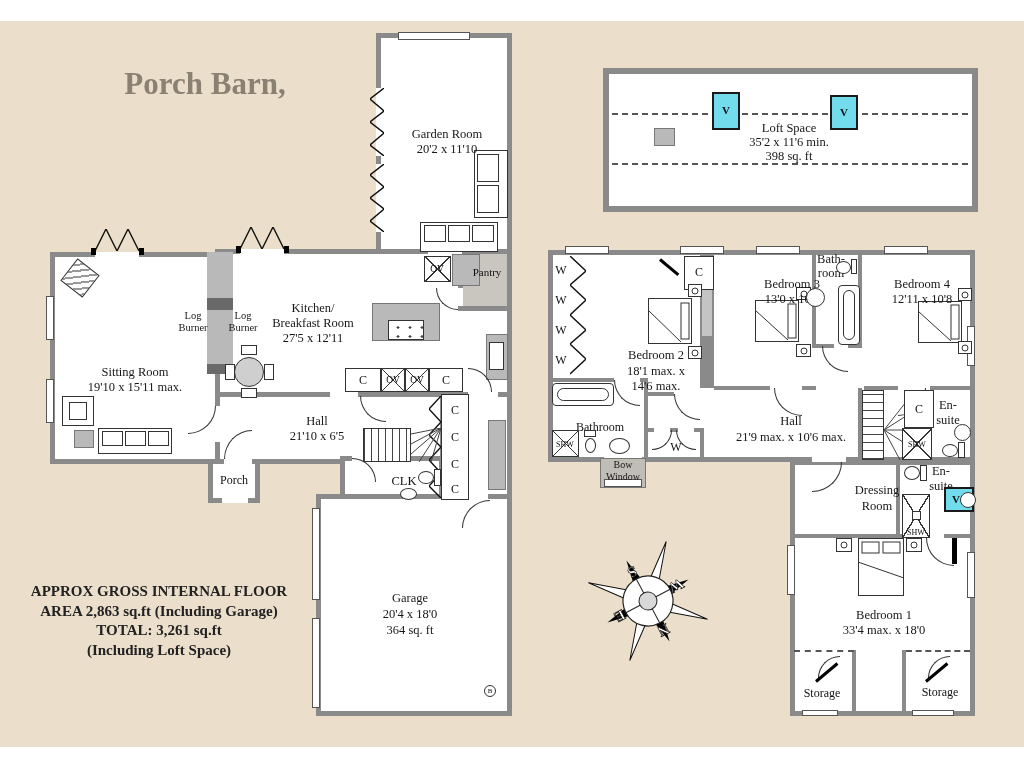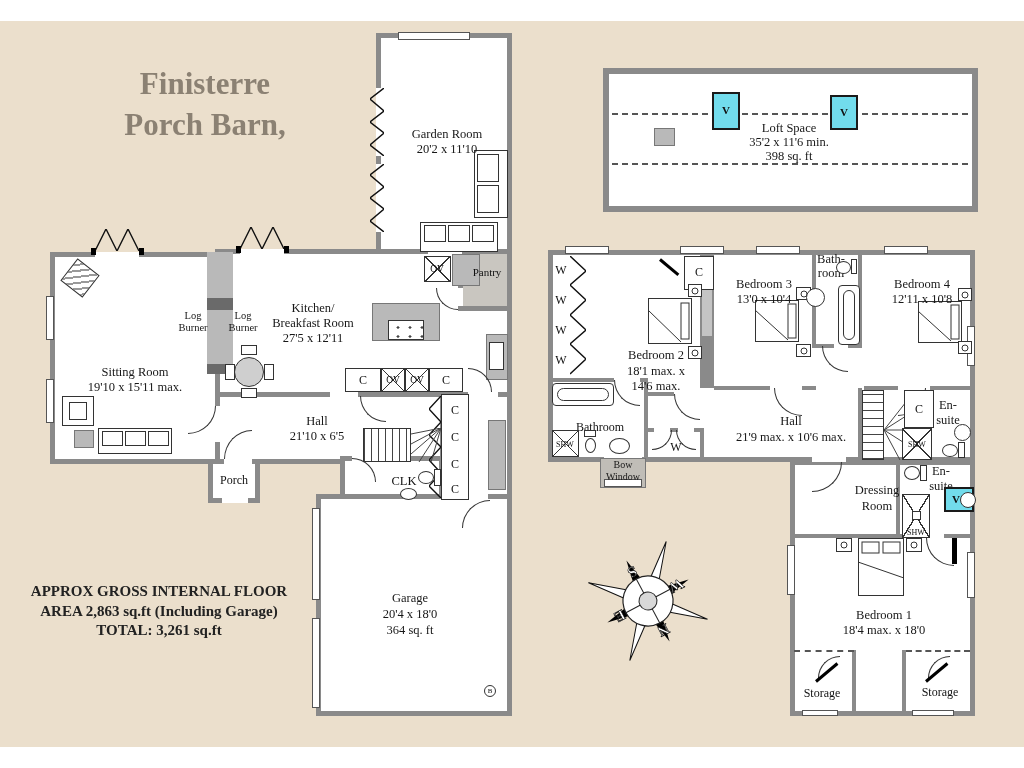--- a/index.html
+++ b/index.html
@@ -48,28 +48,28 @@
   svg{display:block}
 </style>
 </head>
 <body>
 
 <div class="canvas">
   <div class="bar" style="top:0;height:21px"></div>
   <div class="bar" style="top:747px;height:21px"></div>
 
   <div class="title">
-    <div>Finisterre</div>
     <div>Porch Barn,</div>
   </div>
 
   <div class="summary">
     <div>APPROX GROSS INTERNAL FLOOR</div>
     <div>AREA 2,863 sq.ft (Including Garage)</div>
     <div>TOTAL: 3,261 sq.ft</div>
+    <div>(Including Loft Space)</div>
   </div>
 
   <div class="room" style="left:376px;top:33px;width:136px;height:221px"></div>
   <div class="room" style="left:215px;top:249px;width:297px;height:148px"></div>
   <div class="room" style="left:458px;top:249px;width:54px;height:62px;background:#c9c6c0"></div>
   <div class="room" style="left:50px;top:252px;width:170px;height:212px"></div>
   <div class="room" style="left:215px;top:392px;width:230px;height:72px"></div>
   <div class="room" style="left:440px;top:392px;width:72px;height:112px"></div>
   <div class="room" style="left:340px;top:456px;width:104px;height:48px"></div>
   <div class="room" style="left:208px;top:459px;width:52px;height:44px"></div>
@@ -330,21 +330,21 @@
   <div class="arc arc-br" style="left:652px;top:430px;width:20px;height:20px"></div>
   <div class="arc arc-bl" style="left:676px;top:430px;width:20px;height:20px"></div>
 
   <svg class="furn" style="left:755px;top:300px" width="44" height="42">
     <rect x="0.5" y="0.5" width="43" height="41" fill="#fff" stroke="#333"></rect>
     <rect x="33" y="4" width="8" height="34" fill="#fff" stroke="#333"></rect>
     <line x1="0" y1="10" x2="33" y2="40" stroke="#333"></line>
   </svg>
   <div class="dotbox" style="left:796px;top:287px;width:15px;height:13px"></div>
   <div class="dotbox" style="left:796px;top:344px;width:15px;height:13px"></div>
-  <div class="lbl" style="left:764px;top:277px">
+  <div class="lbl" style="left:792px;top:277px">
     <div>Bedroom 3</div>
       <div>13'0 x 10'4</div>
   </div>
   <div class="arc arc-bl" style="left:774px;top:388px;width:28px;height:28px"></div>
 
   <div class="lbl" style="left:831px;top:252px;line-height:1.15">
     <div>Bath-</div>
       <div>room</div>
   </div>
   <div class="ell" style="left:836px;top:261px;width:15px;height:13px"></div>
@@ -416,21 +416,21 @@
   <svg class="furn" style="left:858px;top:538px" width="46" height="58">
     <rect x="0.5" y="0.5" width="45" height="57" fill="#fff" stroke="#333"></rect>
     <rect x="4" y="4" width="17" height="11" fill="#fff" stroke="#333"></rect>
     <rect x="25" y="4" width="17" height="11" fill="#fff" stroke="#333"></rect>
     <line x1="0" y1="24" x2="46" y2="40" stroke="#333"></line>
   </svg>
   <div class="dotbox" style="left:836px;top:538px;width:16px;height:14px"></div>
   <div class="dotbox" style="left:906px;top:538px;width:16px;height:14px"></div>
   <div class="lbl" style="left:884px;top:608px">
     <div>Bedroom 1</div>
-      <div>18'4 max. x 18'0</div>
+      <div>33'4 max. x 18'0</div>
   </div>
   <div class="arc arc-bl" style="left:926px;top:538px;width:28px;height:28px"></div>
   <div class="jamb" style="left:952px;top:538px;width:5px;height:26px"></div>
 
   <div class="dash" style="left:794px;top:650px;width:60px"></div>
   <div class="dash" style="left:906px;top:650px;width:64px"></div>
   <div class="arc arc-tl" style="left:818px;top:656px;width:22px;height:22px"></div>
   <div class="leaf" style="left:816px;top:680px;width:28px;transform:rotate(-40deg)"></div>
   <div class="arc arc-tl" style="left:928px;top:656px;width:22px;height:22px"></div>
   <div class="leaf" style="left:926px;top:680px;width:28px;transform:rotate(-40deg)"></div>

